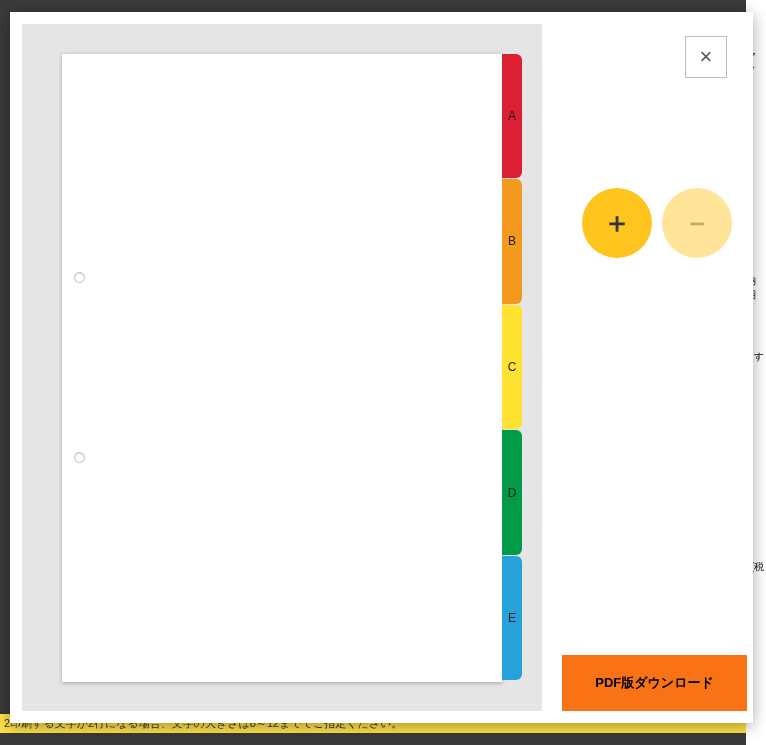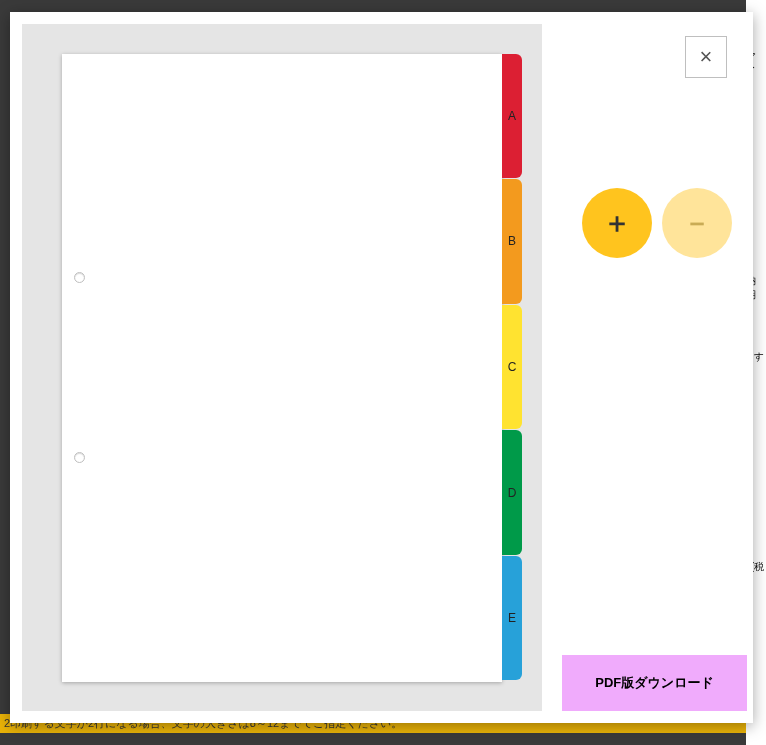--- a/index.html
+++ b/index.html
@@ -1,40 +1,40 @@
 <!DOCTYPE html>
 <html><head>
 <meta charset="utf-8">
 <style>
 *{box-sizing:border-box;margin:0;padding:0}
 html,body{width:766px;height:745px;font-family:"Hiragino Sans","Yu Gothic",sans-serif;overflow:hidden}
 body{background:#fff}
 .backdrop{position:absolute;inset:0;background:#3a3a3a}
-.page-text{position:absolute;left:0;bottom:12px;font-size:11px;color:#333;background:#eab308;padding:2px 4px;width:100%}
+.page-text{position:absolute;left:0;bottom:12px;font-size:11px;color:#333;background:#fde047;padding:2px 4px;width:100%}
 .side-fragment{position:absolute;right:0;top:0;width:20px;height:100%;background:#fff}
 .modal{position:absolute;left:10px;top:12px;width:743px;height:711px;background:#fff;box-shadow:0 3px 14px rgba(0,0,0,.35)}
 .close-btn{position:absolute;top:24px;right:26px;width:42px;height:42px;border:1px solid #bfbfbf;background:#fff;display:flex;align-items:center;justify-content:center;cursor:pointer;font-size:22px;color:#555}
 .preview-area{position:absolute;left:12px;top:12px;width:520px;height:687px;background:#e5e5e5;display:flex;align-items:center;justify-content:center}
 .paper{position:relative;width:440px;height:628px;background:#fff;box-shadow:0 1px 4px rgba(0,0,0,.28)}
 .punch{position:absolute;left:12px;width:11px;height:11px;border-radius:50%;background:#fff;border:1px solid #bfbfbf;box-shadow:inset 0 1px 1px rgba(0,0,0,.15)}
 .punch.p1{top:218px}
 .punch.p2{top:398px}
 .tabs{position:absolute;right:-20px;top:0;width:20px;height:100%;display:flex;flex-direction:column}
 .tab{flex:1;position:relative;display:flex;align-items:center;justify-content:center;font-size:12px;color:#222;border-top-right-radius:6px;border-bottom-right-radius:6px;margin-bottom:1px}
 .tab.red{background:#dc1f33}
 .tab.orange{background:#f39a1e}
 .tab.yellow{background:#ffe330}
 .tab.green{background:#009a49}
 .tab.blue{background:#27a1d9}
 .info{position:absolute;left:554px;top:68px;font-size:13px;line-height:22px;color:#222}
 .zoom-controls{position:absolute;left:572px;top:176px;display:flex;gap:10px}
 .zoom-btn{width:70px;height:70px;border-radius:50%;border:none;display:flex;align-items:center;justify-content:center;cursor:pointer;font-size:28px;font-weight:bold;color:#333}
 .zoom-in{background:#ffc41e}
 .zoom-out{background:#ffe49a;color:#c9ab55}
-.download-btn{position:absolute;left:552px;bottom:12px;width:185px;height:56px;background:#f0abfc;color:#000;border:none;font-size:13px;font-weight:bold;cursor:pointer}
+.download-btn{position:absolute;left:552px;bottom:12px;width:185px;height:56px;background:#f97316;color:#000;border:none;font-size:13px;font-weight:bold;cursor:pointer}
 </style>
 </head>
 <body>
 
 <div class="backdrop"></div>
 
 <div class="page-text">2印刷する文字が2行になる場合、文字の大きさは8～12までてご指定ください。</div>
 
 <div class="side-fragment">
   <div style="position:absolute;top:50px;right:2px;font-size:10px">アイ</div>

